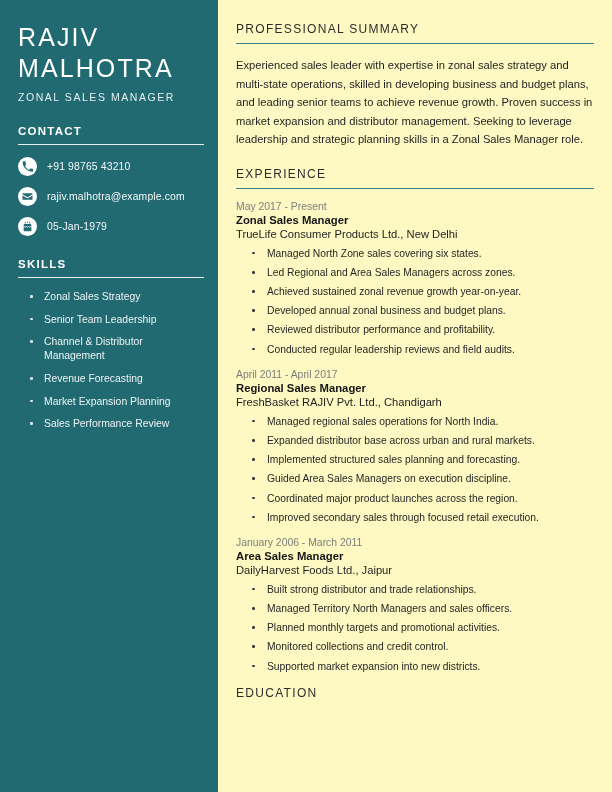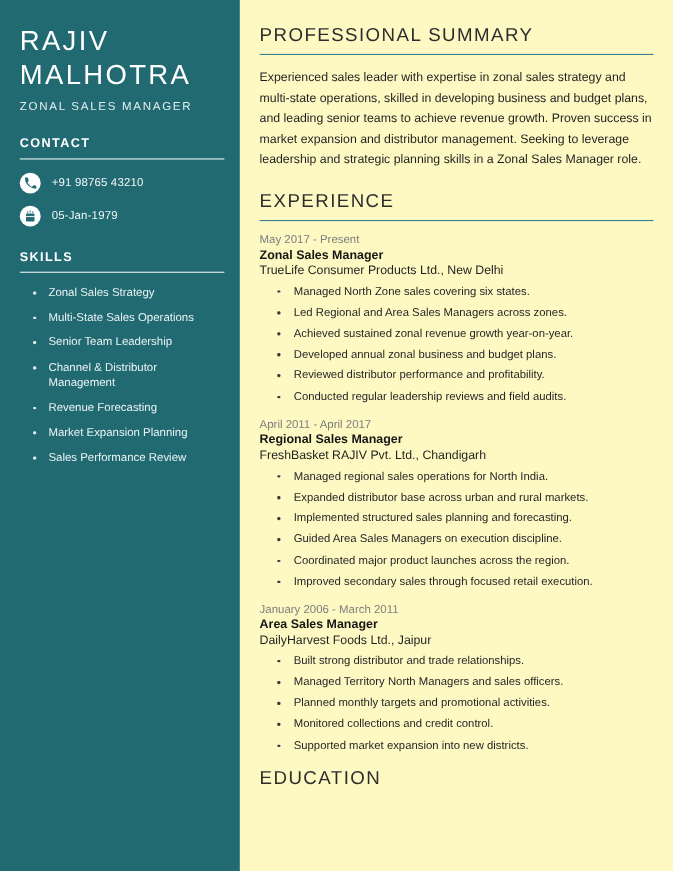--- a/index.html
+++ b/index.html
@@ -123,21 +123,21 @@
   }
 
   
   .main {
     flex: 1 1 auto;
     padding: 22px 18px 0 18px;
     overflow: hidden;
   }
 
   .main-heading {
-    font-size: 17px;
+    font-size: 12px;
     letter-spacing: 1.3px;
     color: #2d2d2d;
     font-weight: 400;
   }
 
   .main-rule {
     height: 1.2px;
     background: #3c7f8c;
     margin-top: 7px;
     margin-bottom: 12px;
@@ -214,38 +214,45 @@
 
       <div class="contact-row">
         <span class="contact-icon">
           <svg width="11" height="11" viewBox="0 0 24 24" fill="#226a72">
             <path d="M6.6 10.8c1.9 3.7 4.9 6.7 8.6 8.6l2.9-2.9c.36-.36.9-.48 1.36-.32 1.5.5 3.12.77 4.78.77.66 0 1.2.54 1.2 1.2V22c0 .66-.54 1.2-1.2 1.2C11.1 23.2 1.6 13.7 1.6 2c0-.66.54-1.2 1.2-1.2h3.9c.66 0 1.2.54 1.2 1.2 0 1.67.27 3.28.77 4.78.15.47.04 1-.32 1.36L6.6 10.8z"></path>
           </svg>
         </span>
         <span class="contact-text">+91 98765 43210</span>
       </div>
 
+      <div class="contact-row">
+        <span class="contact-icon">
+          <svg width="11" height="11" viewBox="0 0 24 24" fill="#226a72">
+            <path d="M2 5h20c.55 0 1 .45 1 1v1.1l-11 6.3L1 7.1V6c0-.55.45-1 1-1zm-1 4.6l10.5 6c.3.17.7.17 1 0L23 9.6V18c0 .55-.45 1-1 1H2c-.55 0-1-.45-1-1V9.6z"></path>
+          </svg>
+        </span>
+        <span class="contact-text">rajiv.malhotra@example.com</span>
+      </div>
 
 
       <div class="contact-row">
         <span class="contact-icon">
           <svg width="11" height="11" viewBox="0 0 24 24" fill="#226a72">
             <path d="M12 4.2c.7 0 1.3-.6 1.3-1.3 0-.8-1.3-2.4-1.3-2.4S10.7 2.1 10.7 2.9c0 .7.6 1.3 1.3 1.3zM7 5.4c.7 0 1.3-.6 1.3-1.3 0-.7-1.3-2.3-1.3-2.3S5.7 3.4 5.7 4.1c0 .7.6 1.3 1.3 1.3zm10 0c.7 0 1.3-.6 1.3-1.3 0-.7-1.3-2.3-1.3-2.3s-1.3 1.6-1.3 2.3c0 .7.6 1.3 1.3 1.3zM6 6.6h12c1.3 0 2.4 1.1 2.4 2.4v3.3c-.9 0-1.5-.5-2-1-.5.5-1.2 1-2.1 1s-1.6-.5-2.1-1c-.5.5-1.2 1-2.2 1s-1.7-.5-2.2-1c-.5.5-1.2 1-2.1 1s-1.6-.5-2.1-1c-.5.5-1.1 1-2 1V9c0-1.3 1.1-2.4 2.4-2.4zM3.6 14.2c.9 0 1.6-.5 2.1-1 .5.5 1.2 1 2.1 1s1.7-.5 2.2-1c.5.5 1.2 1 2.2 1s1.6-.5 2.1-1c.5.5 1.2 1 2.1 1s1.6-.5 2.1-1c.5.5 1.1 1 2 1v6.6c0 .9-.7 1.6-1.6 1.6H5.2c-.9 0-1.6-.7-1.6-1.6v-6.6z"></path>
           </svg>
         </span>
         <span class="contact-text">05-Jan-1979</span>
       </div>
     </section>
 
     <section class="side-section">
       <div class="side-heading">SKILLS</div>
       <div class="side-rule"></div>
       <ul class="skill-list">
         <li class="skill-item">Zonal Sales Strategy</li>
-        <li class="skill-item">Multi-State Sales Operations</li>
         <li class="skill-item">Senior Team Leadership</li>
         <li class="skill-item">Channel &amp; Distributor Management</li>
         <li class="skill-item">Revenue Forecasting</li>
         <li class="skill-item">Market Expansion Planning</li>
         <li class="skill-item">Sales Performance Review</li>
       </ul>
     </section>
 
   </aside>
 

